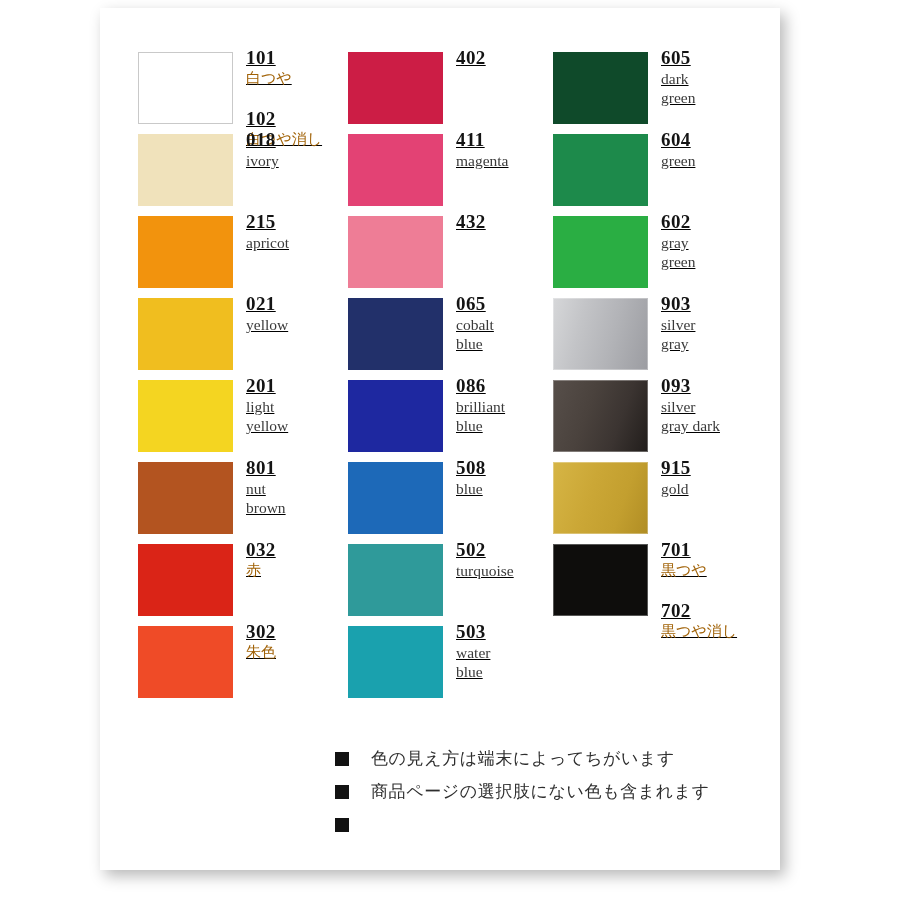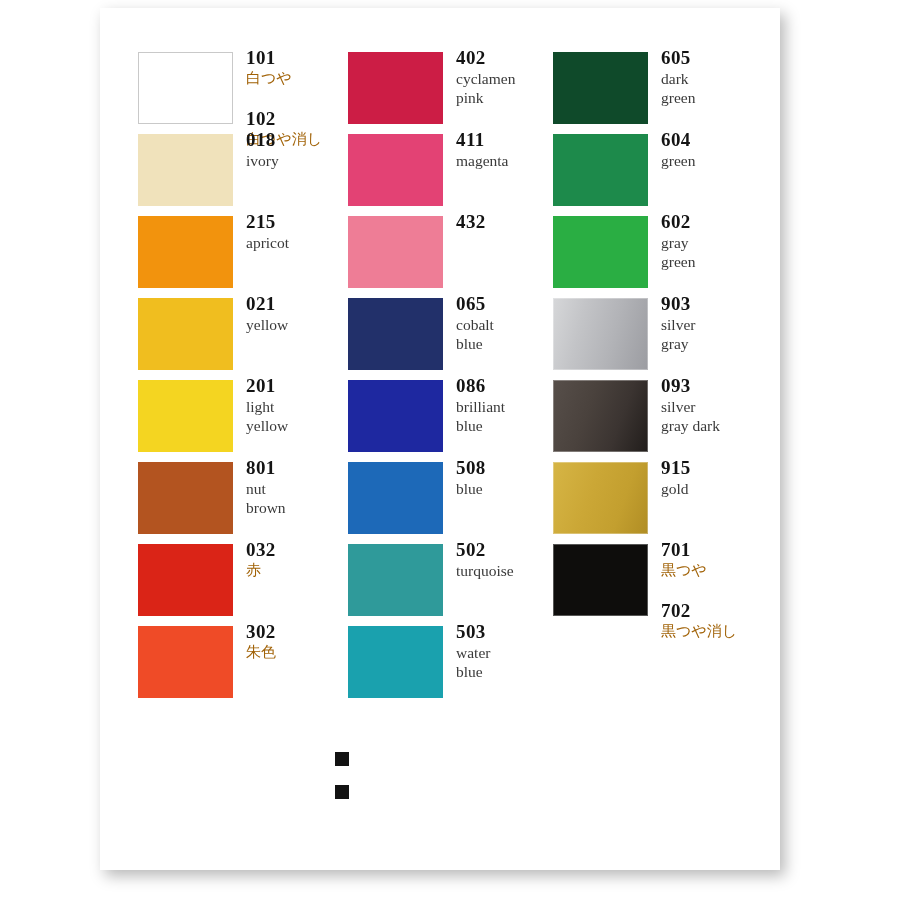--- a/index.html
+++ b/index.html
@@ -59,20 +59,21 @@
   .swatch.framed {
     box-shadow: inset 0 0 0 1px rgba(255,255,255,0.30);
   }
 
   .labels {
     position: absolute;
     left: 108px;
     top: -4px;
     width: 150px;
     line-height: 1.0;
+    text-decoration: underline;
   }
   .code {
     font-size: 19px;
     font-weight: bold;
     color: #141414;
     letter-spacing: 0.4px;
     margin-bottom: 2px;
     white-space: nowrap;
   }
   .name {
@@ -180,22 +181,20 @@
             <div class="code">302</div>
             <div class="name jp">朱色</div>
           </div>
         </div>
       </div>
     <div class="column" id="col-1">
         <div class="swatch-row">
           <div class="swatch" style="background: rgb(204, 29, 69);"></div>
           <div class="labels">
             <div class="code">402</div>
-            <div class="name">cyclamen
-pink</div>
           </div>
         </div>
         <div class="swatch-row">
           <div class="swatch" style="background: rgb(227, 66, 116);"></div>
           <div class="labels">
             <div class="code">411</div>
             <div class="name">magenta</div>
           </div>
         </div>
         <div class="swatch-row">
@@ -297,19 +296,24 @@
             <div class="name jp">黒つや</div>
             <div class="code second">702</div>
             <div class="name jp">黒つや消し</div>
           </div>
         </div>
       </div>
 
     <div id="notes">
         <div class="note">
           <span class="note-bullet"></span>
+          <span class="note-text">色の見え方は端末によってちがいます</span>
+        </div>
+        <div class="note">
+          <span class="note-bullet"></span>
+          <span class="note-text">商品ページの選択肢にない色も含まれます</span>
         </div>
         <div class="note">
           <span class="note-bullet"></span>
         </div>
       </div>
   </div>
 </div>
 
 </body></html>

